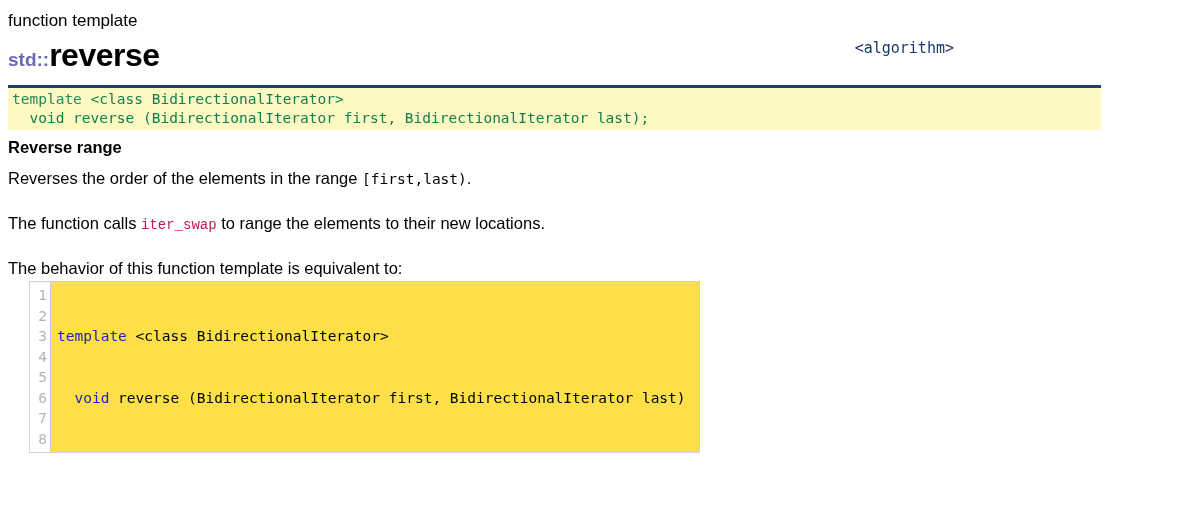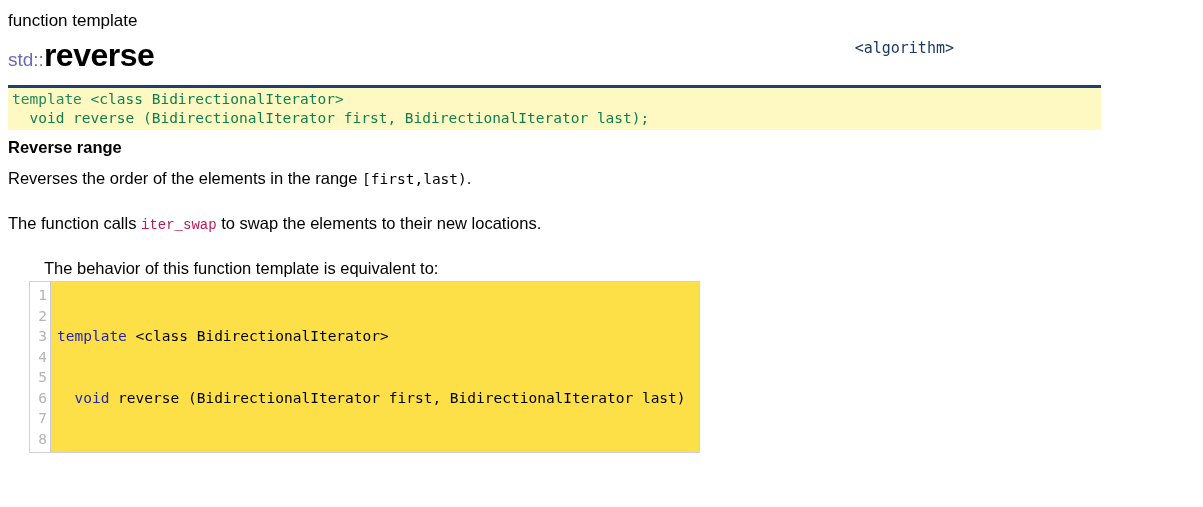--- a/index.html
+++ b/index.html
@@ -45,21 +45,21 @@
   .title {
     font-size: 32px;
     line-height: 36px;
     font-weight: bold;
     color: #000000;
     letter-spacing: -0.5px;
     white-space: nowrap;
   }
   .title .ns {
     font-size: 19px;
-    font-weight: normal;
+    font-weight: bold;
     color: #6a6ab4;
     letter-spacing: 0px;
     vertical-align: baseline;
   }
   .header-include {
     position: absolute;
     right: 92px;
     top: 38px;
     font-family: "DejaVu Sans Mono", "Liberation Mono", monospace;
     font-size: 15px;
@@ -106,21 +106,21 @@
   .para {
     position: absolute;
     left: 8px;
     font-size: 16.5px;
     line-height: 22px;
     color: #000000;
     white-space: nowrap;
   }
   .para-1 { top: 167px; }
   .para-2 { top: 212px; }
-  .para-3 { top: 257px; margin-left: 36px; }
+  .para-3 { top: 257px; }
   .mono {
     font-family: "DejaVu Sans Mono", "Liberation Mono", monospace;
     font-size: 14.5px;
     color: #000000;
   }
   .mono-link {
     font-family: Liberation Mono, monospace;
     font-size: 14px;
     color: #be185d;
   }
@@ -188,21 +188,21 @@
   <div class="header-include">&lt;algorithm&gt;</div>
 
   <div class="proto-rule"></div>
   <div class="proto-box"><span class="kw">template</span><span> &lt;class BidirectionalIterator&gt;</span>
 <span>  void reverse (BidirectionalIterator first, BidirectionalIterator last);</span></div>
 
   <div class="section-head">Reverse range</div>
 
   <div class="para para-1"><span>Reverses the order of the elements in the range </span><span class="mono">[first,last)</span><span>.</span></div>
 
-  <div class="para para-2"><span>The function calls </span><span class="mono-link">iter_swap</span><span> to swap the elements to their new locations.</span></div>
+  <div class="para para-2"><span>The function calls </span><span class="mono-link">iter_swap</span><span> to range the elements to their new locations.</span></div>
 
   <div class="para para-3">The behavior of this function template is equivalent to:</div>
 
   <div class="code-block">
     <div class="gutter">
       <div>1</div>
       <div>2</div>
       <div>3</div>
       <div>4</div>
       <div>5</div>

